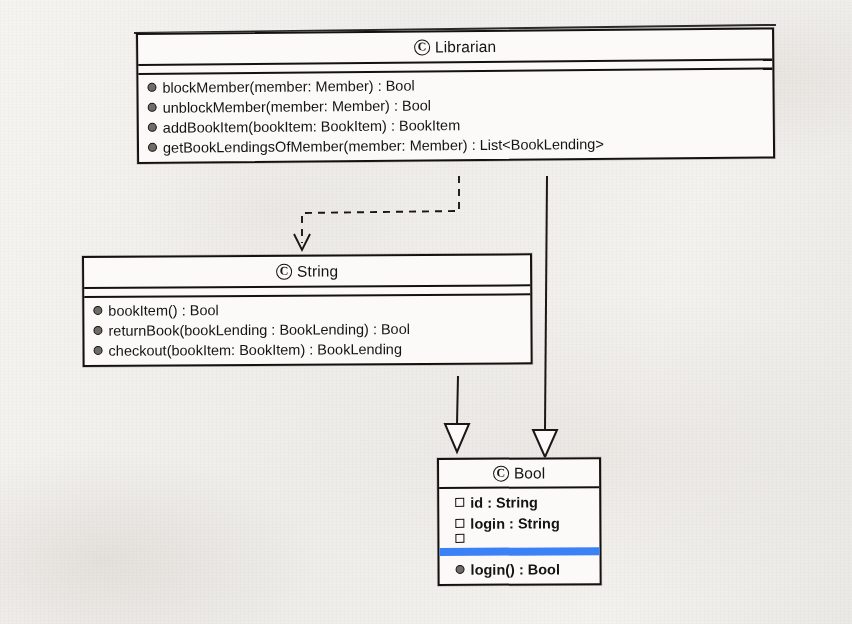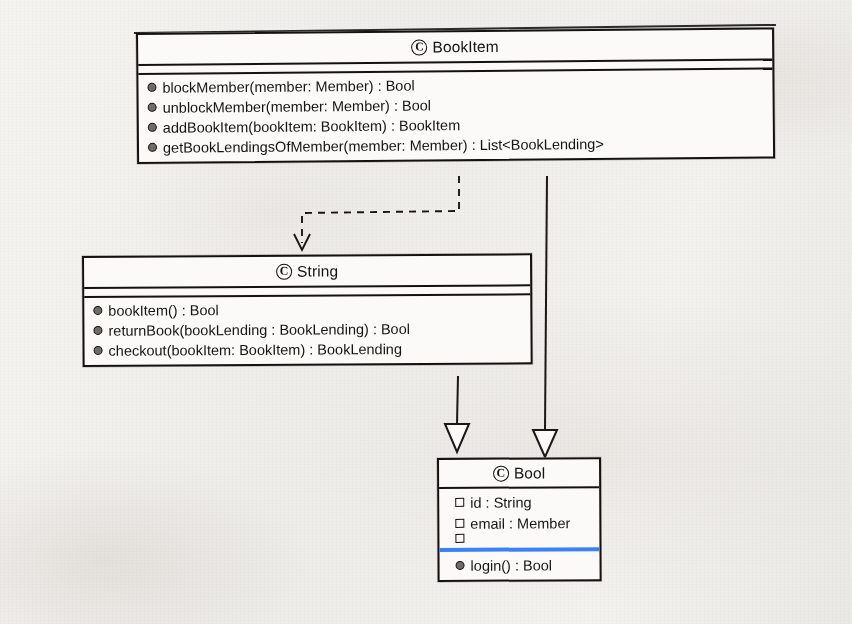--- a/index.html
+++ b/index.html
@@ -69,21 +69,21 @@
     white-space: nowrap;
   }
   .compartment-attrs-empty {
     height: 7px;
     border-bottom: 2px solid #15110f;
   }
   .compartment-body {
     padding: 3px 0 4px 0;
   }
   .compartment-body.top-sep {
-    border-top: 4px solid #3b82f6;
+    border-top: 8px solid #3b82f6;
   }
 
   .classname-row {
     display: inline-flex;
     align-items: center;
     gap: 5px;
   }
   .cicon {
     display: inline-block;
     width: 16px;
@@ -150,21 +150,21 @@
     transform-origin: left top;
   }
   #class-user {
     left: 437px;
     top: 458px;
     width: 164px;
     transform: rotate(-0.3deg);
     transform-origin: left top;
   }
   #class-user .compartment-head { padding: 3px 6px 4px 6px; }
-  #class-user .member { font-size: 14.5px; line-height: 20px; padding-left: 16px; }
+  #class-user .member { font-size: 14.5px; line-height: 20px; padding-left: 16px; font-weight: bold; }
 
   
   #links {
     position: absolute;
     inset: 0;
     pointer-events: none;
   }
 </style>
 </head>
 <body>
@@ -190,21 +190,21 @@
     <g>
       <path d="M 458 376 L 457 424" fill="none" stroke="#1b1714" stroke-width="2.0"></path>
       <path d="M 445 424 L 469 424 L 457 452 Z" fill="#fbfaf8" stroke="#1b1714" stroke-width="2.0" stroke-linejoin="miter"></path>
     </g>
   </svg>
 
   <div class="umlclass" id="class-librarian">
     <div class="compartment-head">
       <span class="classname-row">
         <span class="cicon">C</span>
-        <span class="classname">BookItem</span>
+        <span class="classname">Librarian</span>
       </span>
     </div>
     <div class="compartment-attrs-empty"></div>
     <div class="compartment-body">
       <div class="member">
         <span class="marker-method"></span>
         <span>blockMember(member: Member) : Bool</span>
       </div>
       <div class="member">
         <span class="marker-method"></span>
@@ -252,21 +252,21 @@
         <span class="classname">Bool</span>
       </span>
     </div>
     <div class="compartment-body">
       <div class="member">
         <span class="marker-attr"></span>
         <span>id : String</span>
       </div>
       <div class="member">
         <span class="marker-attr"></span>
-        <span>email : Member</span>
+        <span>login : String</span>
       </div>
       <div class="member">
         <span class="marker-attr"></span>
       </div>
     </div>
     <div class="compartment-body top-sep">
       <div class="member">
         <span class="marker-method"></span>
         <span>login() : Bool</span>
       </div>

